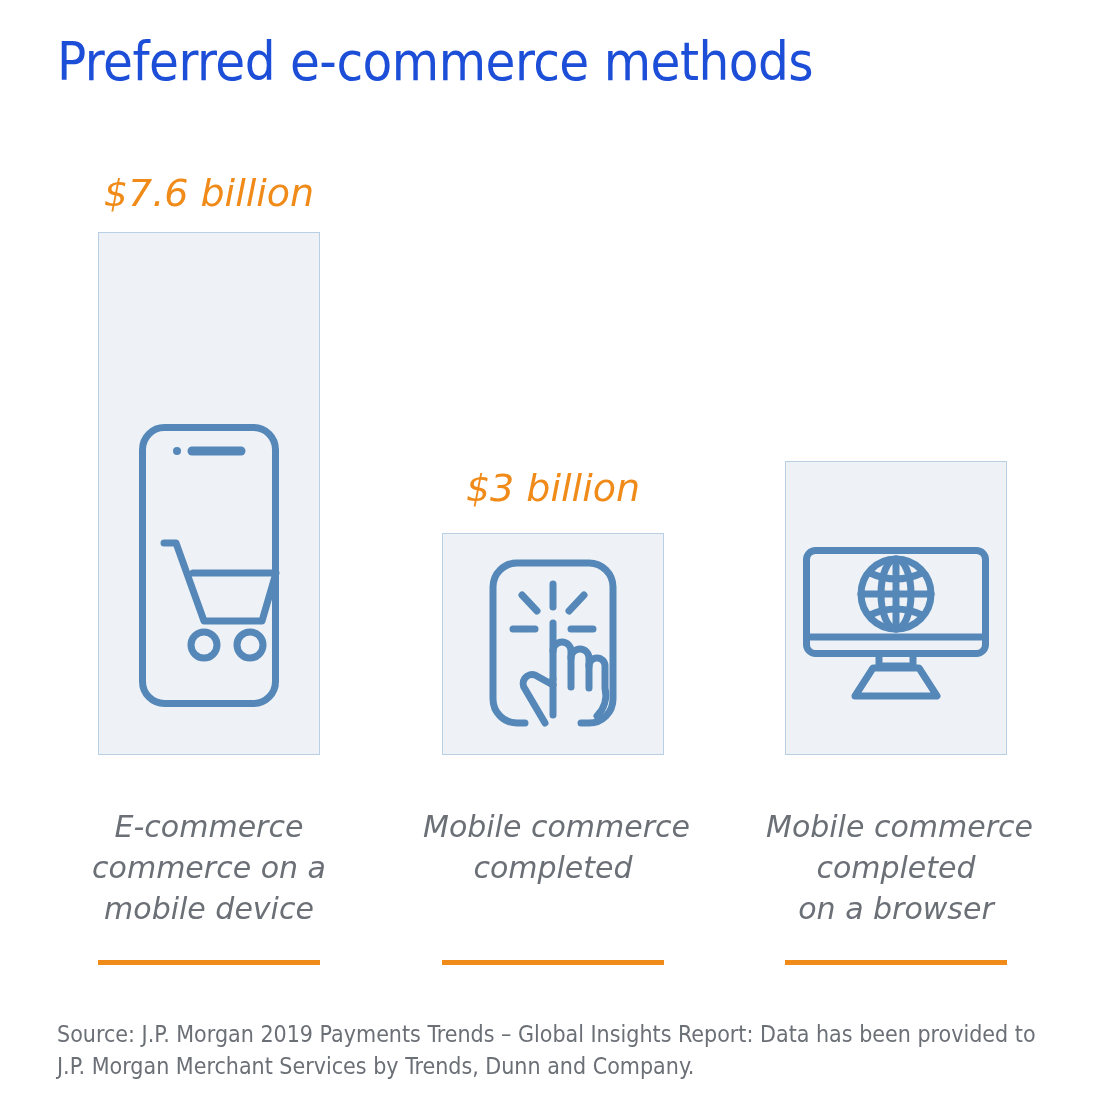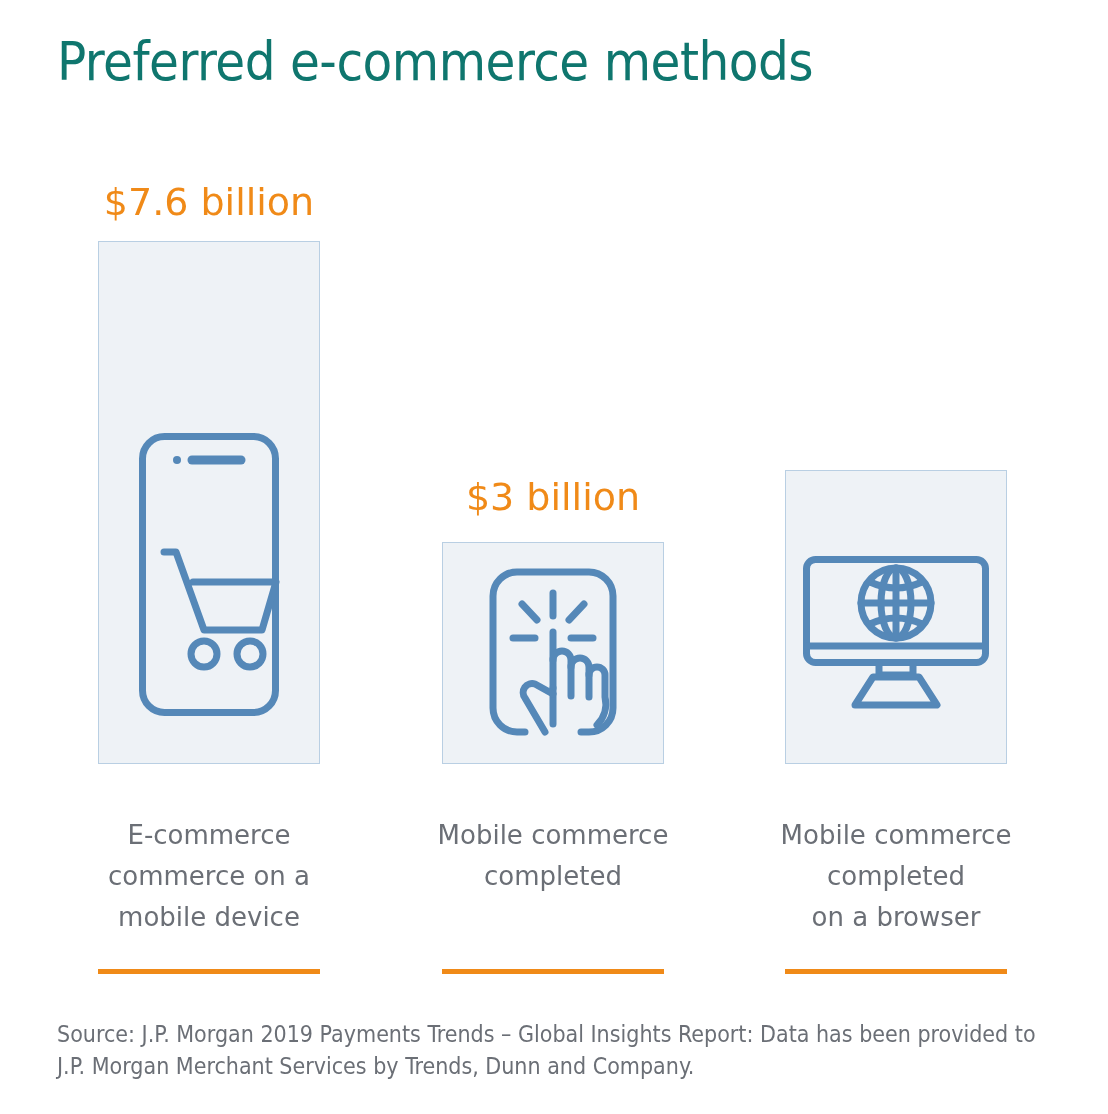--- a/index.html
+++ b/index.html
@@ -17,31 +17,32 @@
 
   
   .title {
     position: absolute;
     left: 57px;
     top: 30px;
     font-family: "DejaVu Sans Condensed", "Liberation Sans Narrow", "Liberation Sans", sans-serif;
     font-size: 54px;
     font-weight: 400;
     letter-spacing: -0.5px;
-    color: #0f766e;
+    color: #1d4ed8;
     white-space: nowrap;
   }
 
   
   .chart {
     position: absolute;
     left: 0;
-    top: 12px;
+    top: 3px;
     width: 1108px;
     height: 1000px;
+    font-style: italic;
   }
 
   
   .value-label {
     position: absolute;
     width: 222px;
     text-align: center;
     font-family: "DejaVu Sans", sans-serif;
     font-size: 38px;
     font-weight: 400;
@@ -71,21 +72,21 @@
   .bar.b0 .bar-icon { top: 190px; }
   .bar.b1 .bar-icon { top: 25px; }
   .bar.b2 .bar-icon { top: 84px; }
 
   
   .caption {
     position: absolute;
     width: 260px;
     text-align: center;
     font-family: "DejaVu Sans", sans-serif;
-    font-size: 26px;
+    font-size: 30px;
     line-height: 41px;
     color: #6b6f76;
     top: 803px;
   }
   .caption.p0 { left: 79px; }
   .caption.p1 { left: 423px; }
   .caption.p2 { left: 766px; }
   .caption .line { display: block; white-space: nowrap; }
 
   

